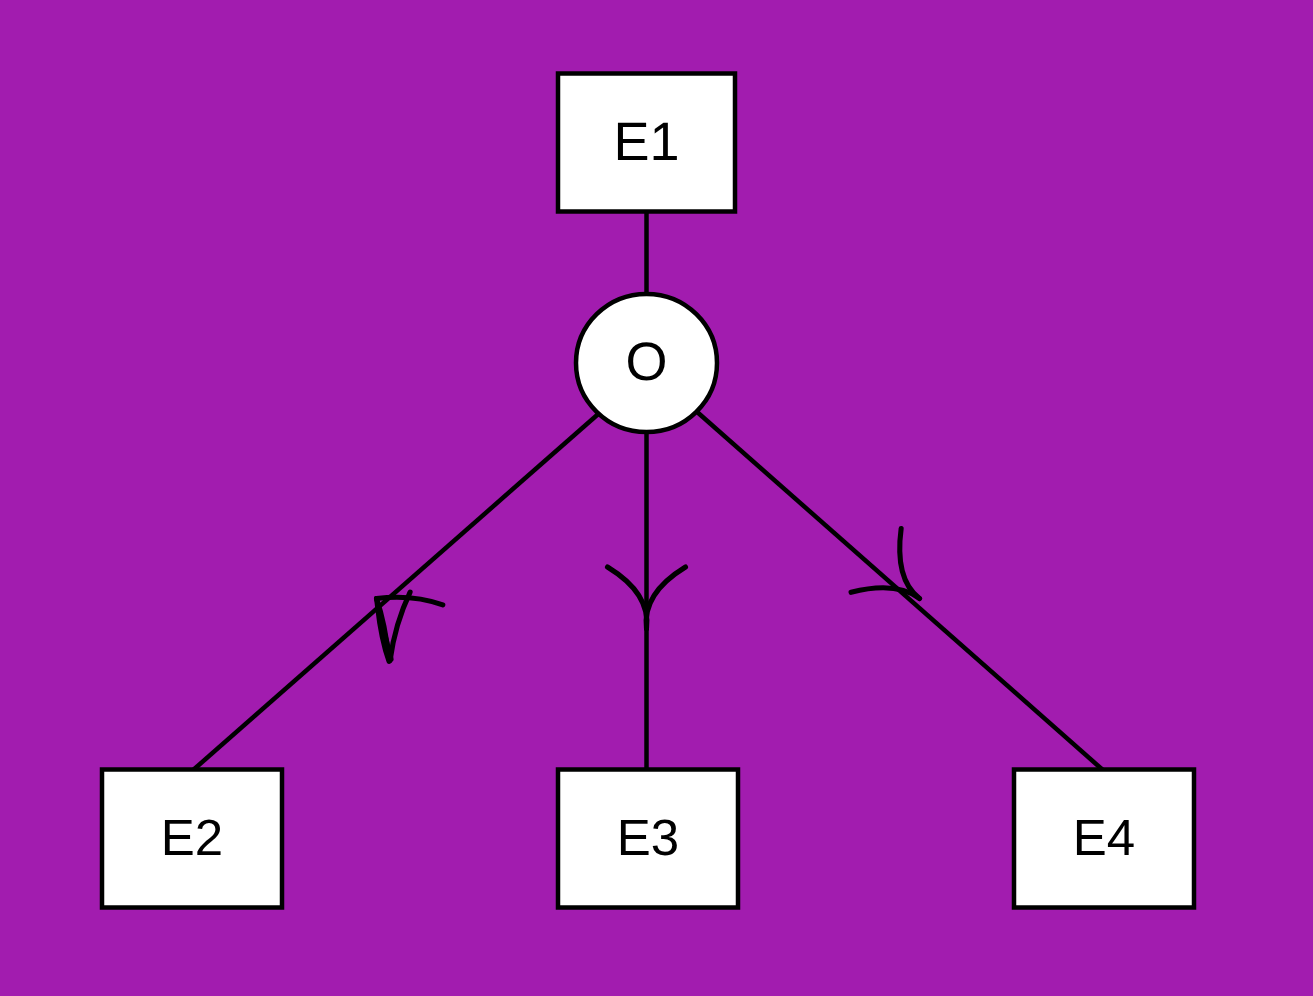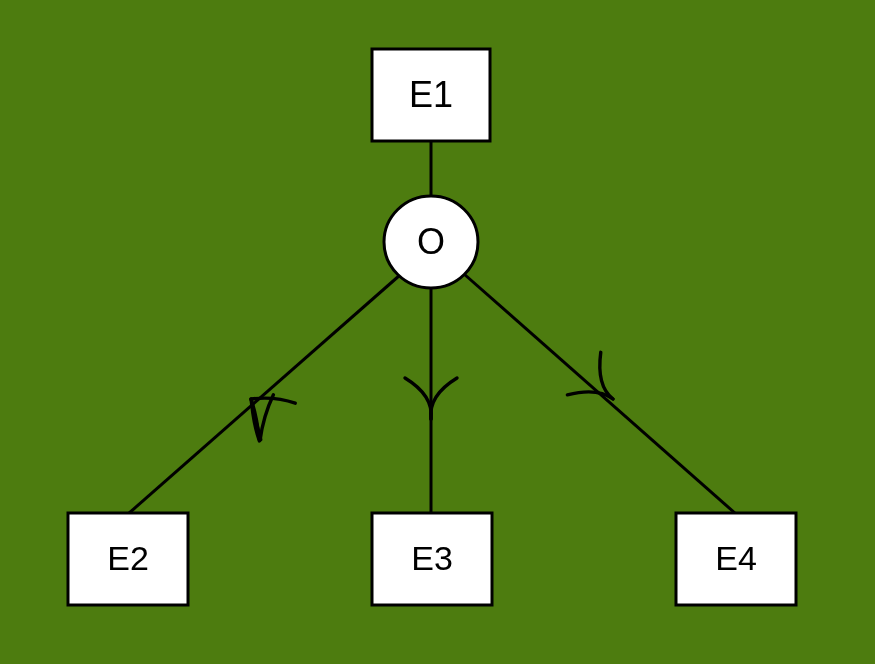--- a/index.html
+++ b/index.html
@@ -8,21 +8,21 @@
     padding: 0;
     background: #ffffff;
   }
   body {
     font-family: "Liberation Sans", sans-serif;
   }
   #canvas {
     position: relative;
     width: 875px;
     height: 664px;
-    background: #4d7c0f;
+    background: #a21caf;
     overflow: hidden;
   }
   #canvas svg {
     position: absolute;
     top: 0;
     left: 0;
     width: 875px;
     height: 664px;
   }
   .node-box {

